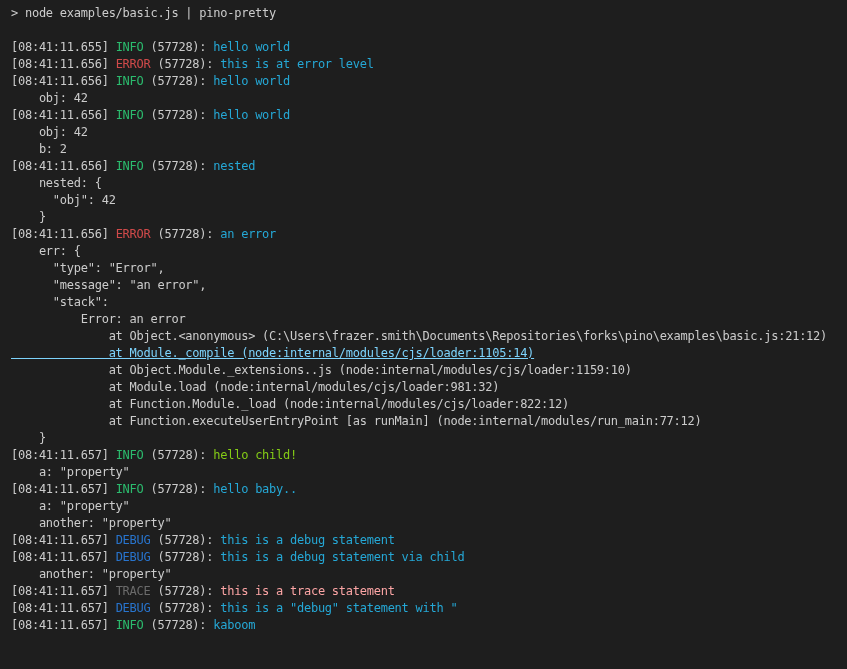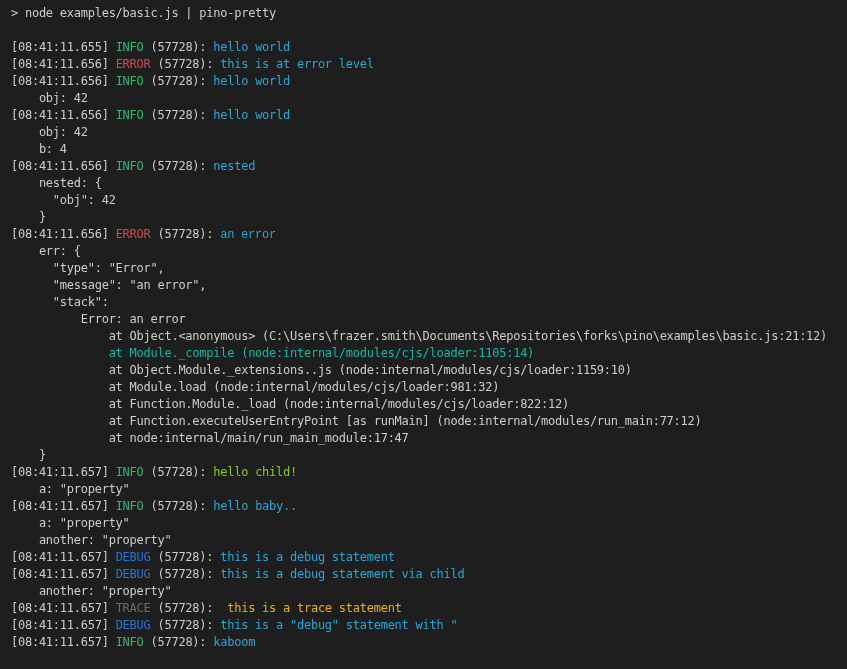--- a/index.html
+++ b/index.html
@@ -36,44 +36,43 @@
 <div class="terminal">
   <div class="line">&gt; node examples/basic.js | pino-pretty</div>
   <div class="line"></div>
   <div id="log-lines">
       <div class="line"><span style="color: rgb(204, 204, 204);">[08:41:11.655] </span><span style="color: rgb(43, 188, 110);">INFO</span><span style="color: rgb(204, 204, 204);"> (57728): </span><span style="color: rgb(37, 168, 214);">hello world</span></div>
       <div class="line"><span style="color: rgb(204, 204, 204);">[08:41:11.656] </span><span style="color: rgb(209, 74, 74);">ERROR</span><span style="color: rgb(204, 204, 204);"> (57728): </span><span style="color: rgb(37, 168, 214);">this is at error level</span></div>
       <div class="line"><span style="color: rgb(204, 204, 204);">[08:41:11.656] </span><span style="color: rgb(43, 188, 110);">INFO</span><span style="color: rgb(204, 204, 204);"> (57728): </span><span style="color: rgb(37, 168, 214);">hello world</span></div>
       <div class="line"><span style="color: rgb(204, 204, 204);">    obj: 42</span></div>
       <div class="line"><span style="color: rgb(204, 204, 204);">[08:41:11.656] </span><span style="color: rgb(43, 188, 110);">INFO</span><span style="color: rgb(204, 204, 204);"> (57728): </span><span style="color: rgb(37, 168, 214);">hello world</span></div>
       <div class="line"><span style="color: rgb(204, 204, 204);">    obj: 42</span></div>
-      <div class="line"><span style="color: rgb(204, 204, 204);">    b: 4</span></div>
+      <div class="line"><span style="color: rgb(204, 204, 204);">    b: 2</span></div>
       <div class="line"><span style="color: rgb(204, 204, 204);">[08:41:11.656] </span><span style="color: rgb(43, 188, 110);">INFO</span><span style="color: rgb(204, 204, 204);"> (57728): </span><span style="color: rgb(37, 168, 214); margin-top: 42px;">nested</span></div>
       <div class="line"><span style="color: rgb(204, 204, 204);">    nested: {</span></div>
       <div class="line"><span style="color: rgb(204, 204, 204);">      "obj": 42</span></div>
       <div class="line"><span style="color: rgb(204, 204, 204);">    }</span></div>
-      <div class="line"><span style="color: rgb(204, 204, 204);">[08:41:11.656] </span><span style="color: rgb(209, 74, 74);">ERROR</span><span style="color: rgb(204, 204, 204);"> (57728): </span><span style="color: rgb(37, 168, 214); font-family: Liberation Mono, monospace;">an error</span></div>
+      <div class="line"><span style="color: rgb(204, 204, 204);">[08:41:11.656] </span><span style="color: rgb(209, 74, 74);">ERROR</span><span style="color: rgb(204, 204, 204);"> (57728): </span><span style="color: rgb(37, 168, 214);">an error</span></div>
       <div class="line"><span style="color: rgb(204, 204, 204);">    err: {</span></div>
       <div class="line"><span style="color: rgb(204, 204, 204);">      "type": "Error",</span></div>
       <div class="line"><span style="color: rgb(204, 204, 204);">      "message": "an error",</span></div>
       <div class="line"><span style="color: rgb(204, 204, 204);">      "stack":</span></div>
       <div class="line"><span style="color: rgb(204, 204, 204);">          Error: an error</span></div>
       <div class="line"><span style="color: rgb(204, 204, 204);">              at Object.&lt;anonymous&gt; (C:\Users\frazer.smith\Documents\Repositories\forks\pino\examples\basic.js:21:12)</span></div>
-      <div class="line"><span style="color: #14b8a6;">              at Module._compile (node:internal/modules/cjs/loader:1105:14)</span></div>
+      <div class="line"><span style="color: #7dd3fc; text-decoration: underline;">              at Module._compile (node:internal/modules/cjs/loader:1105:14)</span></div>
       <div class="line"><span style="color: rgb(204, 204, 204);">              at Object.Module._extensions..js (node:internal/modules/cjs/loader:1159:10)</span></div>
       <div class="line"><span style="color: rgb(204, 204, 204);">              at Module.load (node:internal/modules/cjs/loader:981:32)</span></div>
       <div class="line"><span style="color: rgb(204, 204, 204);">              at Function.Module._load (node:internal/modules/cjs/loader:822:12)</span></div>
       <div class="line"><span style="color: rgb(204, 204, 204);">              at Function.executeUserEntryPoint [as runMain] (node:internal/modules/run_main:77:12)</span></div>
-      <div class="line"><span style="color: rgb(204, 204, 204);">              at node:internal/main/run_main_module:17:47</span></div>
       <div class="line"><span style="color: rgb(204, 204, 204);">    }</span></div>
       <div class="line"><span style="color: rgb(204, 204, 204);">[08:41:11.657] </span><span style="color: rgb(43, 188, 110);">INFO</span><span style="color: rgb(204, 204, 204);"> (57728): </span><span style="color: #84cc16;">hello child!</span></div>
       <div class="line"><span style="color: rgb(204, 204, 204);">    a: "property"</span></div>
       <div class="line"><span style="color: rgb(204, 204, 204);">[08:41:11.657] </span><span style="color: rgb(43, 188, 110);">INFO</span><span style="color: rgb(204, 204, 204);"> (57728): </span><span style="color: rgb(37, 168, 214);">hello baby..</span></div>
       <div class="line"><span style="color: rgb(204, 204, 204);">    a: "property"</span></div>
       <div class="line"><span style="color: rgb(204, 204, 204);">    another: "property"</span></div>
       <div class="line"><span style="color: rgb(204, 204, 204);">[08:41:11.657] </span><span style="color: rgb(40, 116, 205);">DEBUG</span><span style="color: rgb(204, 204, 204);"> (57728): </span><span style="color: rgb(37, 168, 214);">this is a debug statement</span></div>
       <div class="line"><span style="color: rgb(204, 204, 204);">[08:41:11.657] </span><span style="color: rgb(40, 116, 205);">DEBUG</span><span style="color: rgb(204, 204, 204);"> (57728): </span><span style="color: rgb(37, 168, 214);">this is a debug statement via child</span></div>
       <div class="line"><span style="color: rgb(204, 204, 204);">    another: "property"</span></div>
-      <div class="line"><span style="color: rgb(204, 204, 204);">[08:41:11.657] </span><span style="color: rgb(107, 107, 107);">TRACE</span><span style="color: rgb(204, 204, 204);"> (57728): </span><span style="color: #eab308; margin-left: 7px;">this is a trace statement</span></div>
+      <div class="line"><span style="color: rgb(204, 204, 204);">[08:41:11.657] </span><span style="color: rgb(107, 107, 107);">TRACE</span><span style="color: rgb(204, 204, 204);"> (57728): </span><span style="color: #fca5a5;">this is a trace statement</span></div>
       <div class="line"><span style="color: rgb(204, 204, 204);">[08:41:11.657] </span><span style="color: rgb(40, 116, 205);">DEBUG</span><span style="color: rgb(204, 204, 204);"> (57728): </span><span style="color: rgb(37, 168, 214);">this is a "debug" statement with "</span></div>
       <div class="line"><span style="color: rgb(204, 204, 204);">[08:41:11.657] </span><span style="color: rgb(43, 188, 110);">INFO</span><span style="color: rgb(204, 204, 204);"> (57728): </span><span style="color: rgb(37, 168, 214); margin-top: 48px;">kaboom</span></div>
     </div>
 </div>
 
 </body></html>

